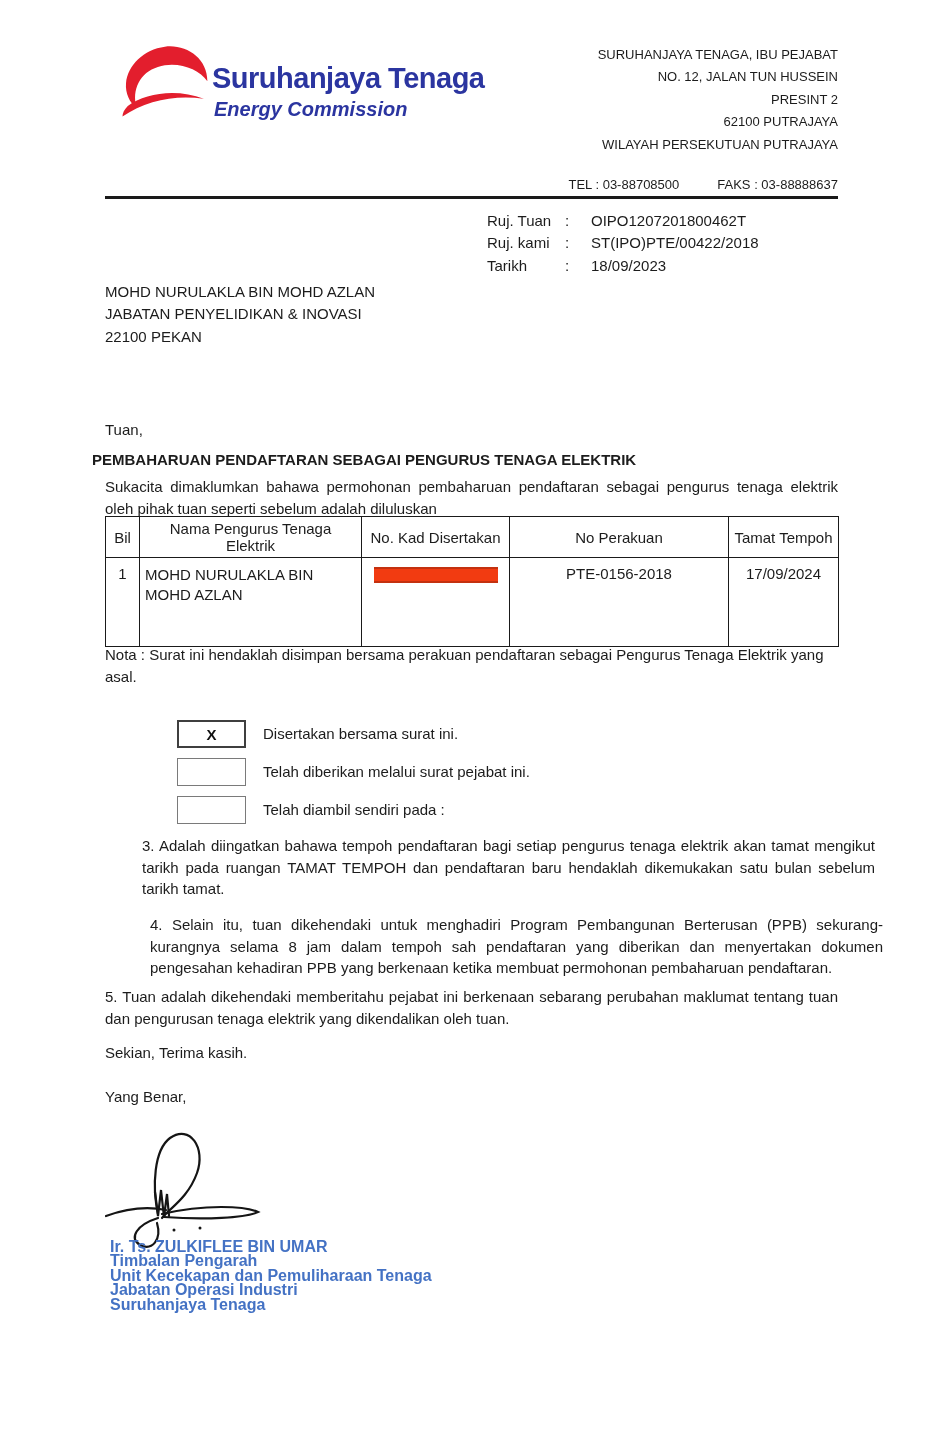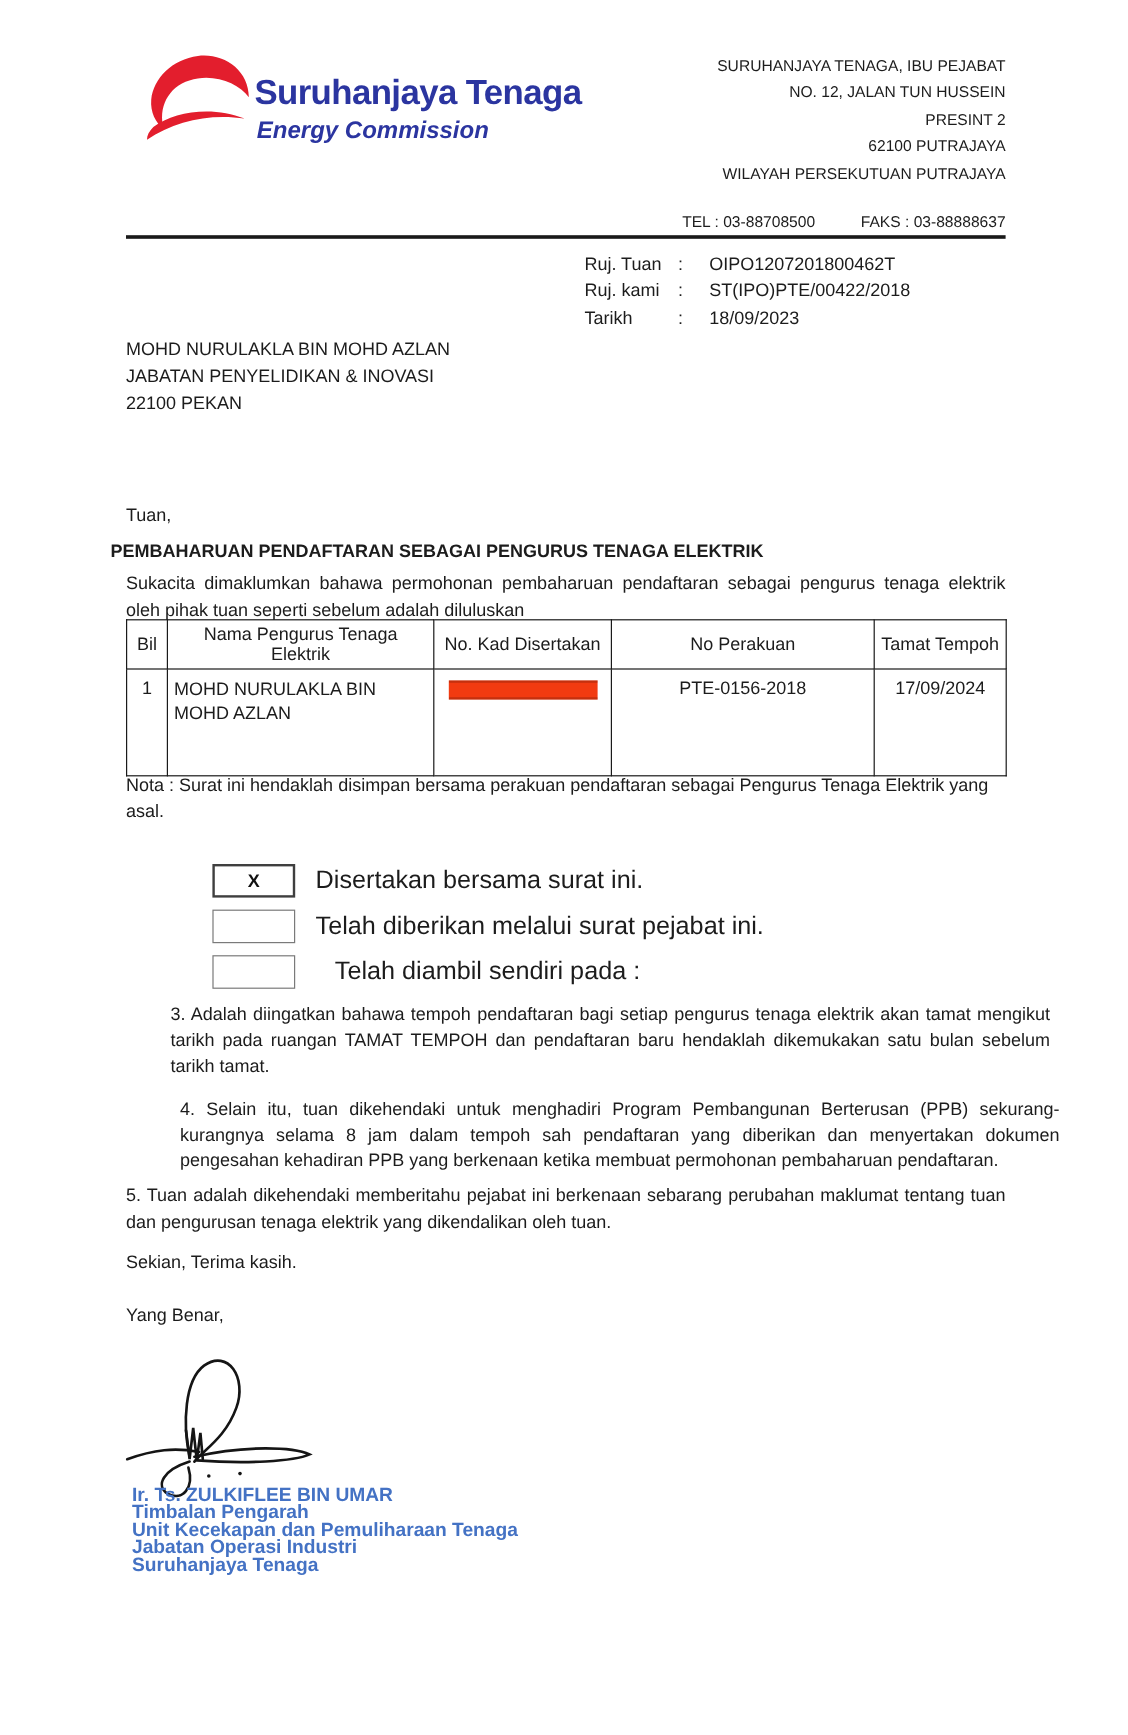--- a/index.html
+++ b/index.html
@@ -58,21 +58,21 @@
 
   
   .chk-box {
     position:absolute; left:177px; width:69px; height:28px;
     display:flex; align-items:center; justify-content:center;
     font-size:15px; font-weight:bold; color:#111;
     background:#fff;
   }
   .chk-strong { border:2px solid #3f3f3f; }
   .chk-light  { border:1.5px solid #7a7a7a; }
-  .chk-label { position:absolute; left:263px; font-size:21px; line-height:28px; white-space:nowrap; }
+  .chk-label { position:absolute; left:263px; font-size:15px; line-height:28px; white-space:nowrap; }
 
   
   .sig-block {
     font-size:16px; font-weight:bold; line-height:14.4px;
     color:#4472c4; white-space:nowrap;
   }
 </style>
 </head>
 <body>
 
@@ -168,21 +168,21 @@
   <div class="chk-label" style="top:720px;">Disertakan bersama surat ini.</div>
 
   <div class="chk-box chk-light" style="top:758px;">
     <span></span>
   </div>
   <div class="chk-label" style="top:758px;">Telah diberikan melalui surat pejabat ini.</div>
 
   <div class="chk-box chk-light" style="top:796px;">
     <span></span>
   </div>
-  <div class="chk-label" style="top:796px;margin-left:16px;">Telah diambil sendiri pada :</div>
+  <div class="chk-label" style="top:796px;">Telah diambil sendiri pada :</div>
 
   <div class="abs body-text just" style="left:105px; top:835px; width:733px;margin-left:37px;">3. Adalah diingatkan bahawa tempoh pendaftaran bagi setiap pengurus tenaga elektrik akan tamat mengikut tarikh pada ruangan TAMAT TEMPOH dan pendaftaran baru hendaklah dikemukakan satu bulan sebelum tarikh tamat.</div>
 
   <div class="abs body-text just" style="left:105px; top:914px; width:733px;margin-left:45px;">4. Selain itu, tuan dikehendaki untuk menghadiri Program Pembangunan Berterusan (PPB) sekurang-kurangnya selama 8 jam dalam tempoh sah pendaftaran yang diberikan dan menyertakan dokumen pengesahan kehadiran PPB yang berkenaan ketika membuat permohonan pembaharuan pendaftaran.</div>
 
   <div class="abs body-text just" style="left:105px; top:986px; width:733px;">5. Tuan adalah dikehendaki memberitahu pejabat ini berkenaan sebarang perubahan maklumat tentang tuan dan pengurusan tenaga elektrik yang dikendalikan oleh tuan.</div>
 
   <div class="abs body-text" style="left:105px; top:1042px;">Sekian, Terima kasih.</div>
 
   <div class="abs body-text" style="left:105px; top:1086px;">Yang Benar,</div>

